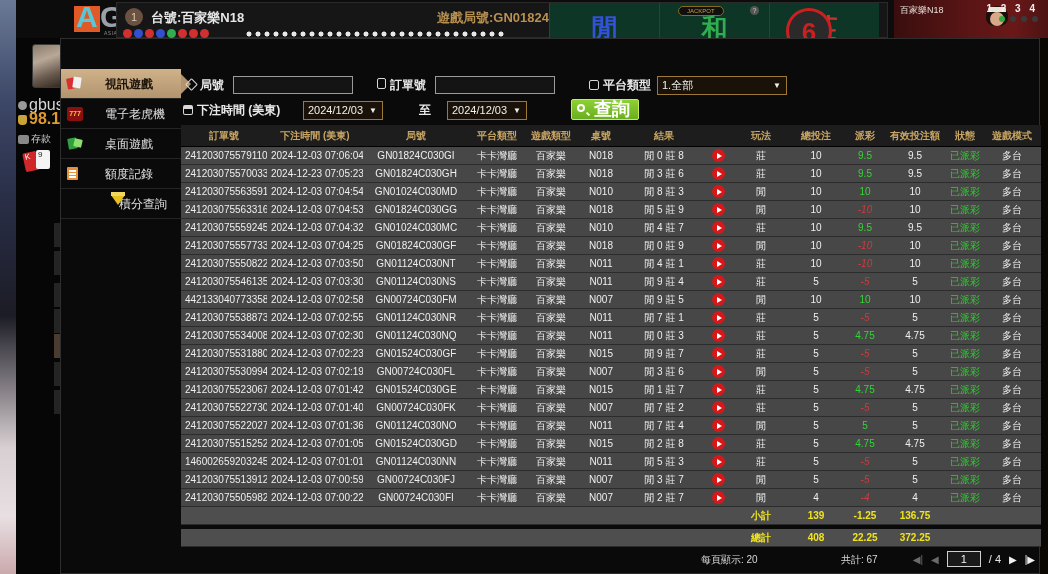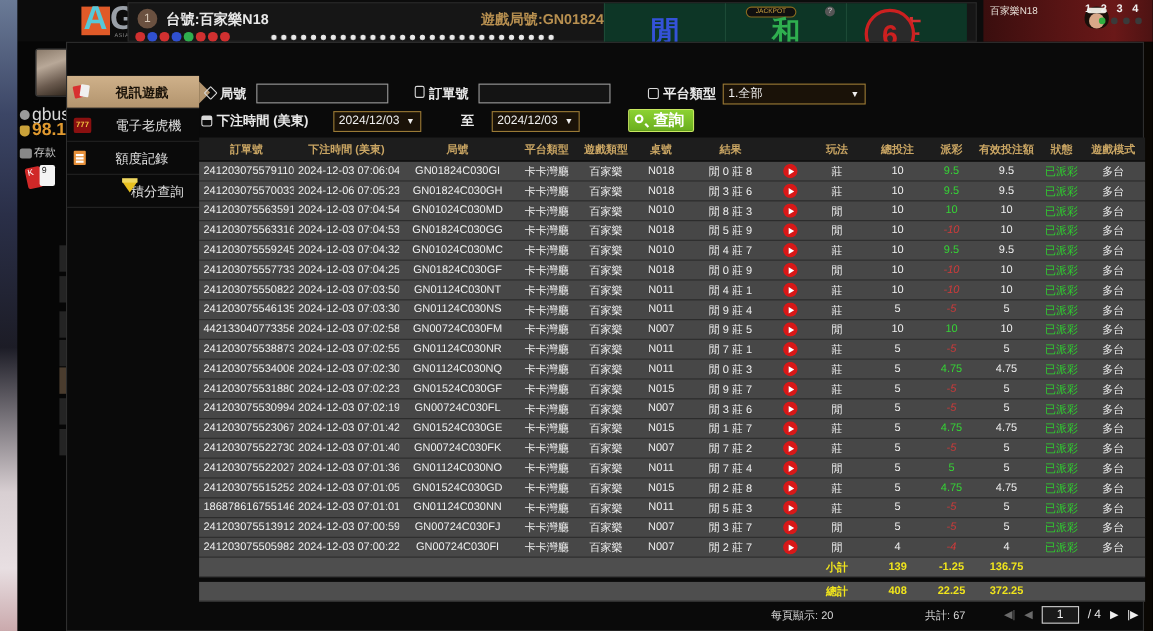--- a/index.html
+++ b/index.html
@@ -85,21 +85,21 @@
   .content { position:absolute; left:120px; top:30px; width:860px; height:506px; }
   .filters { position:relative; height:56px; }
   .f-label { color:#e8e8e8; font-size:12px; font-weight:bold; position:absolute; white-space:nowrap; }
   .f-input { position:absolute; height:18px; background:#141414; border:1px solid #9a9a9a; color:#ddd; font-size:11px; padding:0 4px; }
   .f-select { position:absolute; height:19px; background:#1a1208; border:1px solid #9a7a36; color:#f0f0f0; font-size:11px; line-height:17px; padding:0 4px; cursor:pointer; }
   .f-select .arr { position:absolute; right:5px; top:0; font-size:8px; color:#f0f0f0; line-height:17px; }
   .tag-icn { display:inline-block; width:9px; height:9px; border:1.5px solid #d8d8d8; transform:rotate(45deg); margin-right:4px; border-radius:1px; }
   .clip-icn { display:inline-block; width:9px; height:11px; border:1.5px solid #d8d8d8; border-radius:2px; margin-right:4px; }
   .list-icn { display:inline-block; width:10px; height:10px; border:1.5px solid #d8d8d8; border-radius:2px; margin-right:4px; position:relative; top:1px; }
   .cal-icn { display:inline-block; width:10px; height:10px; border:1.5px solid #d8d8d8; border-top:4px solid #d8d8d8; border-radius:2px; margin-right:4px; position:relative; top:1px; }
-  .btn-search { position:absolute; left:340px; top:30px; height:21px; padding:0 8px 0 22px; background:linear-gradient(180deg,#8cd232 0%,#6aae1e 100%); border:1px solid #c8e860; border-radius:2px; color:#fff; font-size:14px; font-weight:bold; line-height:19px; cursor:pointer; }
+  .btn-search { position:absolute; left:340px; top:30px; height:21px; padding:0 8px 0 22px; background:linear-gradient(180deg,#8cd232 0%,#6aae1e 100%); border:1px solid #c8e860; border-radius:2px; color:#fff; font-size:18px; font-weight:bold; line-height:19px; cursor:pointer; }
   .mag { position:absolute; left:5px; top:4px; width:8px; height:8px; border:2px solid #fff; border-radius:50%; }
   .mag::after { content:""; position:absolute; left:7px; top:7px; width:4px; height:2px; background:#fff; transform:rotate(45deg); }
 
   
   .grid { display:grid; grid-template-columns:86px 96px 106px 56px 52px 48px 78px 30px 56px 54px 44px 56px 44px 50px; align-items:center; }
   .thead { height:22px; background:#1d1d1d; color:#c9a563; font-size:10px; font-weight:bold; border-bottom:1px solid #000; }
   .thead > div { text-align:center; }
   .trow { height:18px; background:#474747; border-bottom:1px solid #2c2c2c; color:#efefef; font-size:10px; }
   .trow > div { text-align:center; white-space:nowrap; overflow:hidden; }
   .c-left { text-align:left !important; padding-left:4px; }
@@ -199,20 +199,21 @@
       </div>
   </div>
 
   <div class="right-sliver"></div>
 
   <div class="modal">
 
     <div class="sidebar" id="side-list">
         <div class="side-item active"><span class="s-icn icn-cards"></span><span>視訊遊戲</span></div>
         <div class="side-item"><span class="s-icn icn-slots">777</span><span>電子老虎機</span></div>
+        <div class="side-item"><span class="s-icn icn-table"></span><span>桌面遊戲</span></div>
         <div class="side-item"><span class="s-icn icn-doc"></span><span>額度記錄</span></div>
         <div class="side-item"><span class="s-icn icn-gem"></span><span>積分查詢</span></div>
       </div>
 
     <div class="content">
       <div class="filters">
         <div class="f-label" style="left:6px;top:8px"><span class="tag-icn"></span><span>局號</span></div>
         <input class="f-input" style="left: 52px; top: 7px; width: 120px;" value="">
         <div class="f-label" style="left:196px;top:8px"><span class="clip-icn"></span><span>訂單號</span></div>
         <input class="f-input" style="left: 254px; top: 7px; width: 120px;" value="">
@@ -266,21 +267,21 @@
             </div>
             <div>莊</div>
             <div>10</div>
             <div class="pos">9.5</div>
             <div>9.5</div>
             <div class="status-paid">已派彩</div>
             <div>多台</div>
           </div>
           <div class="grid trow">
             <div class="c-left">241203075570033</div>
-            <div class="c-left">2024-12-06 07:05:23</div>
+            <div class="c-left">2024-12-23 07:05:23</div>
             <div>GN01824C030GH</div>
             <div>卡卡灣廳</div>
             <div>百家樂</div>
             <div>N018</div>
             <div>閒 3 莊 6</div>
             <div>
               <div class="playbtn"></div>
             </div>
             <div>莊</div>
             <div>10</div>
@@ -553,21 +554,21 @@
               <div class="playbtn"></div>
             </div>
             <div>莊</div>
             <div>5</div>
             <div class="pos">4.75</div>
             <div>4.75</div>
             <div class="status-paid">已派彩</div>
             <div>多台</div>
           </div>
           <div class="grid trow">
-            <div class="c-left">186878616755146</div>
+            <div class="c-left">146002659203245</div>
             <div class="c-left">2024-12-03 07:01:01</div>
             <div>GN01124C030NN</div>
             <div>卡卡灣廳</div>
             <div>百家樂</div>
             <div>N011</div>
             <div>閒 5 莊 3</div>
             <div>
               <div class="playbtn"></div>
             </div>
             <div>莊</div>

